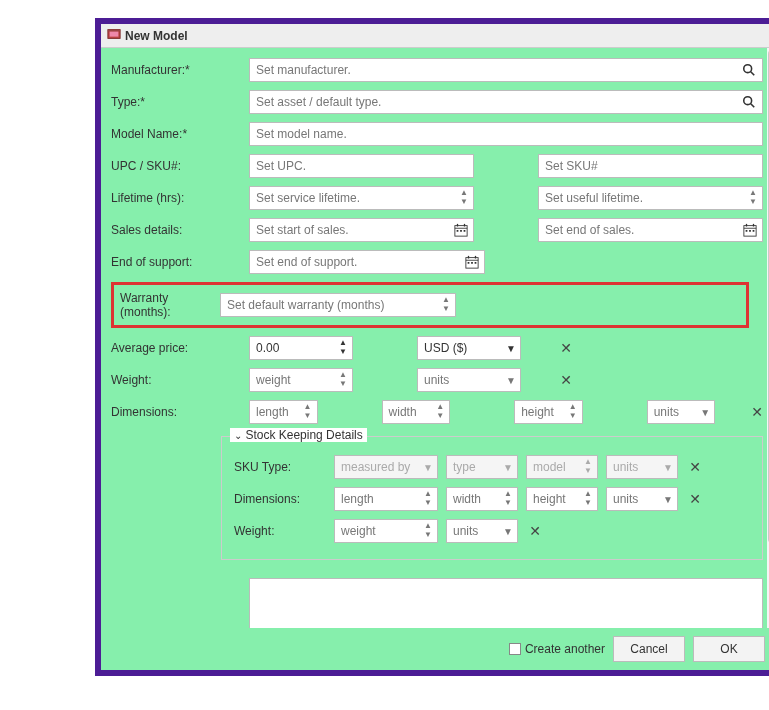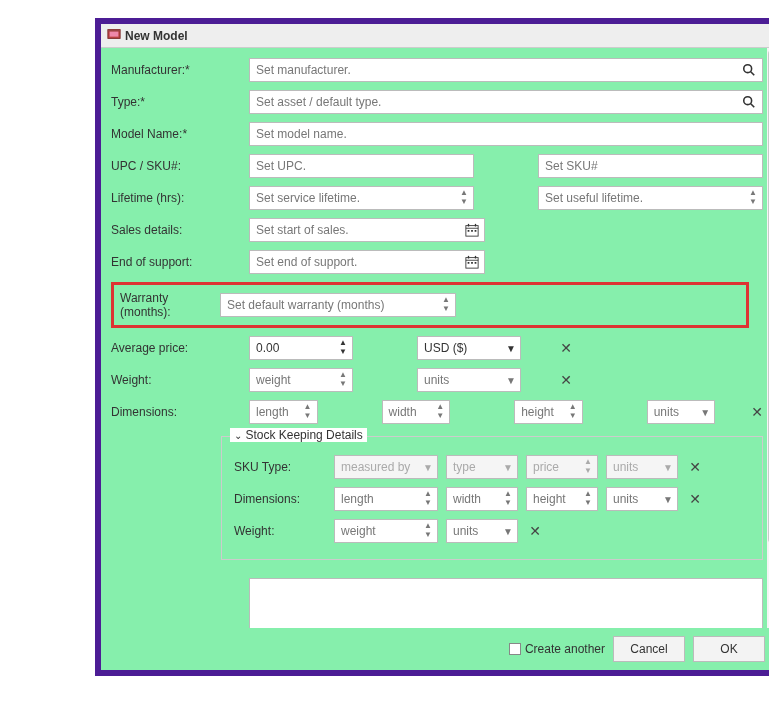--- a/index.html
+++ b/index.html
@@ -267,20 +267,34 @@
                 <line x1="1" y1="6" x2="15" y2="6" stroke="#333"></line>
                 <line x1="4" y1="1" x2="4" y2="4" stroke="#333" stroke-width="1.5"></line>
                 <line x1="12" y1="1" x2="12" y2="4" stroke="#333" stroke-width="1.5"></line>
                 <rect x="3" y="8" width="2" height="2" fill="#333"></rect>
                 <rect x="7" y="8" width="2" height="2" fill="#333"></rect>
                 <rect x="11" y="8" width="2" height="2" fill="#333"></rect>
               </svg>
           </span>
         </div>
         <div class="gap"></div>
+        <div class="field w200">
+          <span class="field-text">Set end of sales.</span>
+          <span class="cal-btn">
+            <svg width="14" height="14" viewBox="0 0 16 16">
+                <rect x="1" y="3" width="14" height="12" fill="none" stroke="#333"></rect>
+                <line x1="1" y1="6" x2="15" y2="6" stroke="#333"></line>
+                <line x1="4" y1="1" x2="4" y2="4" stroke="#333" stroke-width="1.5"></line>
+                <line x1="12" y1="1" x2="12" y2="4" stroke="#333" stroke-width="1.5"></line>
+                <rect x="3" y="8" width="2" height="2" fill="#333"></rect>
+                <rect x="7" y="8" width="2" height="2" fill="#333"></rect>
+                <rect x="11" y="8" width="2" height="2" fill="#333"></rect>
+              </svg>
+          </span>
+        </div>
       </div>
 
       <div class="row">
         <div class="label">End of support:</div>
         <div class="field w200">
           <span class="field-text">Set end of support.</span>
           <span class="cal-btn">
             <svg width="14" height="14" viewBox="0 0 16 16">
                 <rect x="1" y="3" width="14" height="12" fill="none" stroke="#333"></rect>
                 <line x1="1" y1="6" x2="15" y2="6" stroke="#333"></line>
@@ -385,21 +399,21 @@
               <span class="field-text">measured by</span>
               <span class="dd-btn">▼</span>
             </div>
             <div class="gap"></div>
             <div class="field disabled w90">
               <span class="field-text">type</span>
               <span class="dd-btn">▼</span>
             </div>
             <div class="gap"></div>
             <div class="field disabled w90">
-              <span class="field-text">price</span>
+              <span class="field-text">model</span>
               <span class="spinner-btns">
                   <span class="spin">▲</span>
                   <span class="spin">▼</span>
                 </span>
             </div>
             <div class="gap"></div>
             <div class="field disabled w90">
               <span class="field-text">units</span>
               <span class="dd-btn">▼</span>
             </div>

